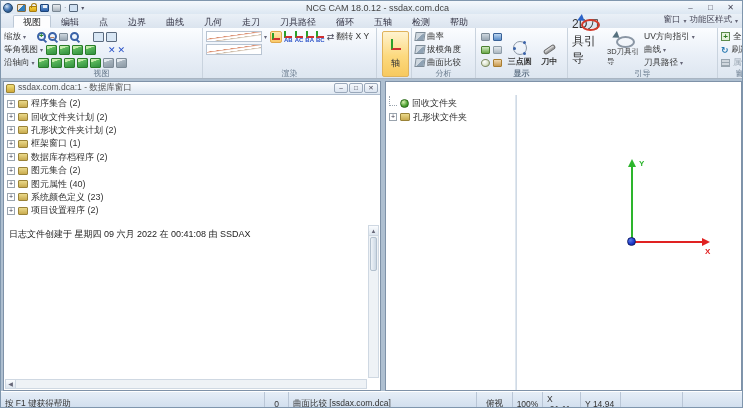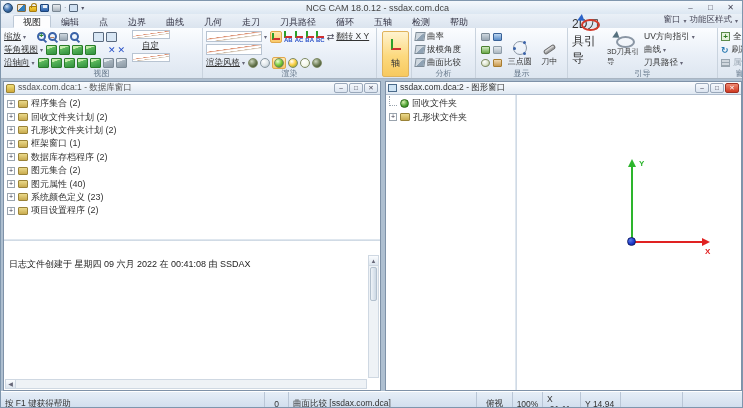--- a/index.html
+++ b/index.html
@@ -40,21 +40,21 @@
   .tabrow-right { margin-left:auto; display:flex; align-items:center; gap:3px; color:#445; font-size:8.5px; padding-bottom:2px;}
   .mini-drop { font-size:6px; color:#667; }
   
   .ribbon { position:absolute; left:0; top:27px; right:0; height:51px;
     background:linear-gradient(#fbfdff,#e9eff7 55%,#dde6f0); border-bottom:1px solid #a9b5c2;
     display:flex; align-items:stretch; }
   .rgroup { position:relative; padding:2px 3px 10px 3px; border-right:1px solid #c9d3de; flex:none; }
   .rgroup-label { position:absolute; bottom:0; left:0; right:0; height:9px; line-height:9px;
     text-align:center; font-size:8px; color:#67798c; }
   .rrow { display:flex; align-items:center; height:13px; gap:2px; white-space:nowrap; }
-  .rlabel { font-size:8.5px; color:#333;text-decoration:underline; }
+  .rlabel { font-size:8.5px; color:#333; }
   .drop { font-size:6px; color:#667; margin-right:1px; }
   .ic { display:inline-block; width:11px; height:10px; border-radius:1px; }
   .ic-cube { background:linear-gradient(160deg,#c4ecab 28%,#5cb85c 32%,#2f8f3f); border:1px solid #2a7d2a; }
   .ic-cube.gray { background:linear-gradient(160deg,#e4e9ee 28%,#aab6c0 32%,#8b99a5); border-color:#7e8c98; }
   .ic-mag { width:9px; height:9px; border:2px solid #3a62a8; border-radius:50%; background:#eef5fc; position:relative; }
   .ic-mag::before { content:""; position:absolute; right:-3px; bottom:-3px; width:4px; height:2px;
     background:#3a62a8; transform:rotate(45deg); }
   .ic-mag.plus::after, .ic-mag.minus::after { position:absolute; top:-3px; left:0px; font-size:8px; font-weight:bold; color:#2a8a2a; }
   .ic-mag.plus::after { content:"+"; }
   .ic-mag.minus::after { content:"–"; top:-2.5px; color:#b05a2a; }
@@ -226,25 +226,20 @@
             <span class="drop">▾</span>
             <span class="ic ic-cube"></span>
             <span class="ic ic-cube"></span>
             <span class="ic ic-cube"></span>
             <span class="ic ic-cube"></span>
             <span class="ic ic-cube"></span>
             <span class="ic ic-cube gray"></span>
             <span class="ic ic-cube gray"></span>
           </div>
         </div>
-        <div class="custom-col">
-          <span class="thumb" style="width:38px;"></span>
-          <span class="rlabel">自定</span>
-          <span class="thumb" style="width:38px;"></span>
-        </div>
       </div>
       <div class="rgroup-label">视图</div>
     </div>
 
     <div class="rgroup" style="width:174px;">
       <div class="rrow">
         <span class="thumb big"></span>
         <span class="drop">▾</span>
         <span class="hl">
             <span class="ic-axes"></span>
@@ -264,32 +259,20 @@
         <span class="ax-pair">
             <span class="ic-axes"></span>
             <small>BC</small>
           </span>
         <span class="ic-flip">⇄</span>
         <span class="rlabel">翻转 X Y</span>
       </div>
       <div class="rrow">
         <span class="thumb big"></span>
       </div>
-      <div class="rrow">
-        <span class="rlabel">渲染风格</span>
-        <span class="drop">▾</span>
-        <span class="ic-sphere dark"></span>
-        <span class="ic-sphere white"></span>
-        <span class="hl">
-            <span class="ic-sphere green" style="display:inline-block;"></span>
-          </span>
-        <span class="ic-sphere"></span>
-        <span class="ic-sphere pale"></span>
-        <span class="ic-sphere dark"></span>
-      </div>
       <div class="rgroup-label">渲染</div>
     </div>
 
     <div class="rgroup" style="width:35px; padding-bottom:2px;">
       <div class="axis-btn" style="height:100%;">
         <span class="ic-axes"></span>
         <span>轴</span>
       </div>
     </div>
 
@@ -302,21 +285,21 @@
         <span class="ic-comb"></span>
         <span>拔模角度</span>
       </div>
       <div class="gline">
         <span class="ic-comb"></span>
         <span>曲面比较</span>
       </div>
       <div class="rgroup-label">分析</div>
     </div>
 
-    <div class="rgroup" style="width:92px; display:flex;">
+    <div class="rgroup" style="width:92px; display:flex;font-weight:bold;">
       <div class="minigrid">
         <span class="mg mg1"></span>
         <span class="mg mg2"></span>
         <span class="mg mg6"></span>
         <span class="mg mg5"></span>
         <span class="mg mg3"></span>
         <span class="mg mg4"></span>
       </div>
       <div class="bigbtn">
         <span class="ic-circle3">
@@ -440,42 +423,33 @@
             <span>系统颜色定义 (23)</span>
           </div>
 
           <div class="tree-row">
             <span class="expander">+</span>
             <span class="tfold"></span>
             <span>项目设置程序 (2)</span>
           </div>
         </div>
       <div class="hsplit" style="top:156px;"></div>
-      <div class="log-pane" style="top:172px;">
+      <div class="log-pane" style="top:142px;">
         <div class="log-text">日志文件创建于 星期四 09 六月 2022 在 00:41:08 由 SSDAX</div>
         <div class="vscroll">
           <div class="sbtn">▲</div>
           <div class="sthumb"></div>
         </div>
         <div class="hscroll">
           <div class="sbtn-l">◀</div>
         </div>
       </div>
     </div>
 
     <div class="child" style="left:384px; top:2px; width:357px; height:310px;">
-      <div class="child-tb">
-        <span class="ic-gwin"></span>
-        <span class="child-title" style="color:#333;">ssdax.com.dca:2 - 图形窗口</span>
-        <span class="child-ctrls">
-          <span class="cbtn">–</span>
-          <span class="cbtn">□</span>
-          <span class="cbtn red">✕</span>
-        </span>
-      </div>
       <div class="tree-pane" style="top:13px; bottom:0; width:104px;">
         <div class="tree-row">
           <span class="conn"></span>
           <span class="ic-recycle"></span>
           <span>回收文件夹</span>
         </div>
         <div class="tree-row">
           <span class="expander">+</span>
           <span class="tfold"></span>
           <span>孔形状文件夹</span>

